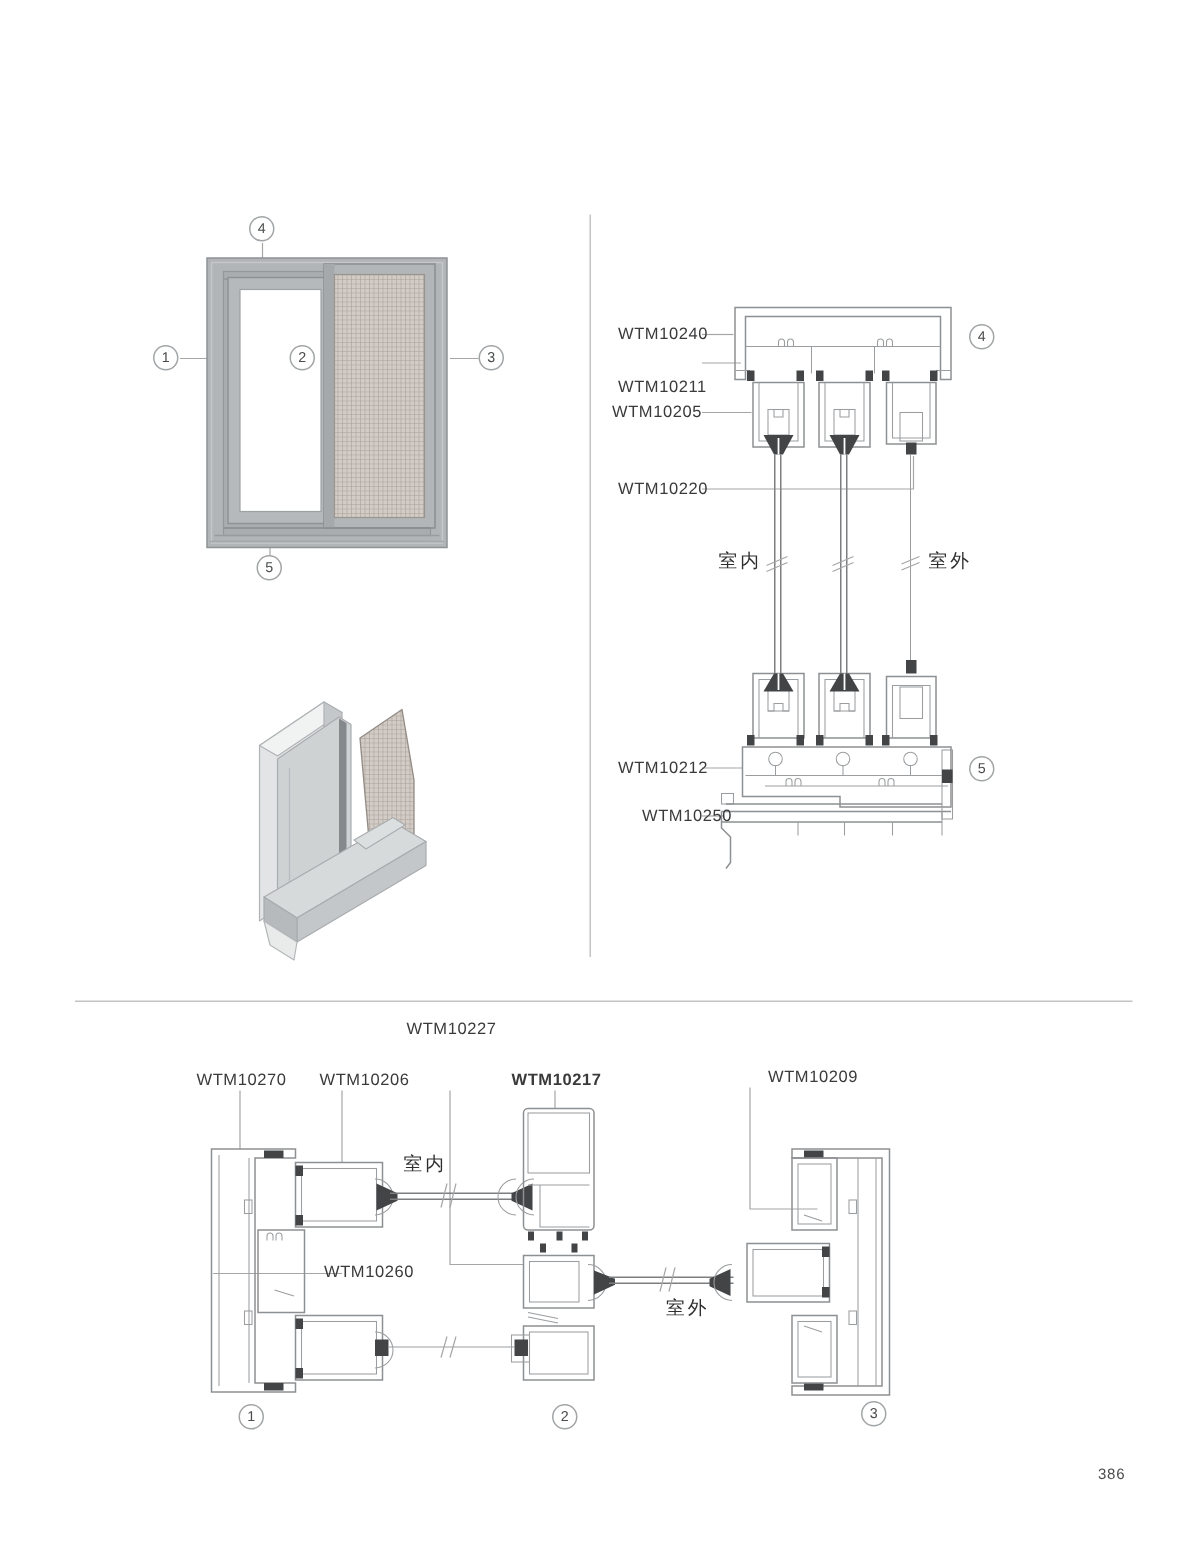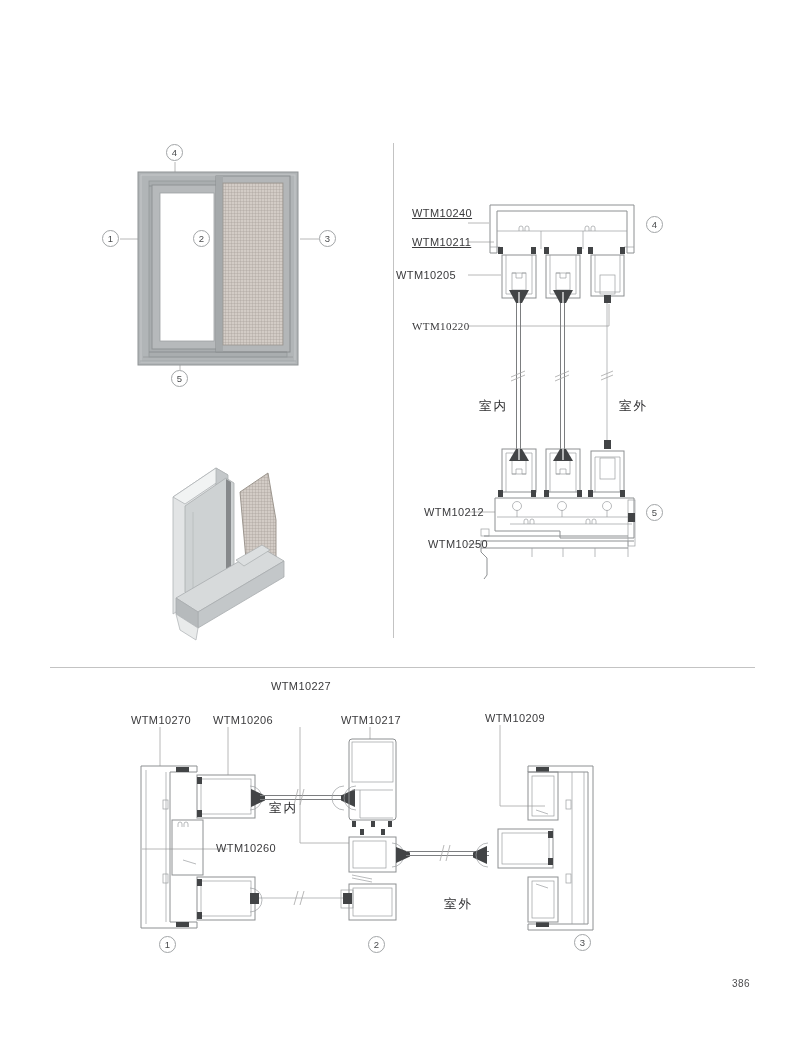--- a/index.html
+++ b/index.html
@@ -1,21 +1,21 @@
 <!DOCTYPE html>
 <html><head>
 <meta charset="utf-8">
 <style>
   html,body{margin:0;padding:0;}
   body{width:800px;height:1042px;position:relative;background:#ffffff;overflow:hidden;
        font-family:"Liberation Sans",sans-serif;}
   .lbl{position:absolute;font-size:11px;color:#3a3a3c;letter-spacing:.4px;white-space:nowrap;
        font-family:"Liberation Sans",sans-serif;}
   .lbl.center{transform:translateX(-50%);}
-  .cjk{position:absolute;font-size:12.5px;color:#2e2e30;letter-spacing:2px;font-weight:500;white-space:nowrap;margin-top:32px;}
+  .cjk{position:absolute;font-size:12.5px;color:#2e2e30;letter-spacing:2px;font-weight:500;white-space:nowrap;}
   .callout{position:absolute;width:17px;height:17px;border:1px solid #a2a5a7;border-radius:50%;
            background:#fff;display:flex;align-items:center;justify-content:center;
            font-size:9.5px;color:#4a4c4e;box-sizing:border-box;}
   .divider{position:absolute;background:#c3c3c3;}
   .pagenum{position:absolute;font-size:10px;color:#4c4c4e;letter-spacing:.5px;}
   svg{position:absolute;overflow:visible;}
   .ln{stroke:#8d9092;stroke-width:1;fill:none;}
   .thin{stroke:#9b9ea0;stroke-width:.7;fill:none;}
   .leader{stroke:#a6a6a6;stroke-width:.8;fill:none;}
   .dark{fill:#424446;stroke:none;}
@@ -201,25 +201,25 @@
   <g>
     <rect class="thin" x="481" y="529" width="8" height="7"></rect>
     <line class="ln" x1="484" y1="536" x2="628" y2="536"></line>
     <line class="ln" x1="481" y1="541" x2="634" y2="541"></line>
     <line class="ln" x1="481" y1="548" x2="628" y2="548"></line>
     <path class="thin" d="M532,548 v9 M563,548 v9 M595,548 v9 M628,541 v16"></path>
     <path class="ln" d="M481,541 V552 L487,558 V575 L484,579"></path>
   </g>
 </svg>
 
-<div class="lbl" style="left:412px;top:207px;text-decoration:underline;">WTM10240</div>
-<div class="lbl" style="left:412px;top:236px;text-decoration:underline;">WTM10211</div>
-<div class="lbl" style="left:396px;top:269px;">WTM10205</div>
-<div class="lbl" style="left:412px;top:320px;font-family:Liberation Serif, serif;">WTM10220</div>
-<div class="lbl" style="left:424px;top:506px;">WTM10212</div>
+<div class="lbl" style="left:412px;top:217px;">WTM10240</div>
+<div class="lbl" style="left:412px;top:252px;">WTM10211</div>
+<div class="lbl" style="left:408px;top:269px;">WTM10205</div>
+<div class="lbl" style="left:412px;top:320px;">WTM10220</div>
+<div class="lbl" style="left:412px;top:506px;">WTM10212</div>
 <div class="lbl" style="left:412px;top:538px;margin-left:16px;">WTM10250</div>
 <div class="cjk" style="left:479px;top:366px;">室内</div>
 <div class="cjk" style="left:619px;top:366px;">室外</div>
 <div class="callout" style="left:646px;top:216px;">
     <span>4</span>
   </div>
 <div class="callout" style="left:646px;top:504px;">
     <span>5</span>
   </div>
 
@@ -328,22 +328,22 @@
     <rect class="dark" x="548" y="858" width="5" height="7"></rect>
     <rect class="ln" x="528" y="877" width="30" height="45" fill="#fff"></rect>
     <rect class="thin" x="532" y="881" width="22" height="37"></rect>
     <path class="thin" d="M536,884 L548,888"></path>
   </g>
 </svg>
 
 <div class="lbl center" style="left:161px;top:714px;text-align:center;">WTM10270</div>
 <div class="lbl center" style="left:228px;top:714px;margin-left:15px;">WTM10206</div>
 <div class="lbl center" style="left:301px;top:680px;">WTM10227</div>
-<div class="lbl center" style="left:371px;top:714px;">WTM10217</div>
-<div class="lbl center" style="left:515px;top:712px;">WTM10209</div>
+<div class="lbl center" style="left:371px;top:714px;font-weight:bold;">WTM10217</div>
+<div class="lbl center" style="left:542px;top:712px;">WTM10209</div>
 <div class="lbl" style="left:216px;top:842px;text-align:center;">WTM10260</div>
 <div class="cjk" style="left:269px;top:768px;">室内</div>
 <div class="cjk" style="left:444px;top:864px;">室外</div>
 <div class="callout" style="left:159px;top:936px;">
     <span>1</span>
   </div>
 <div class="callout" style="left:368px;top:936px;">
     <span>2</span>
   </div>
 <div class="callout" style="left:574px;top:934px;">

